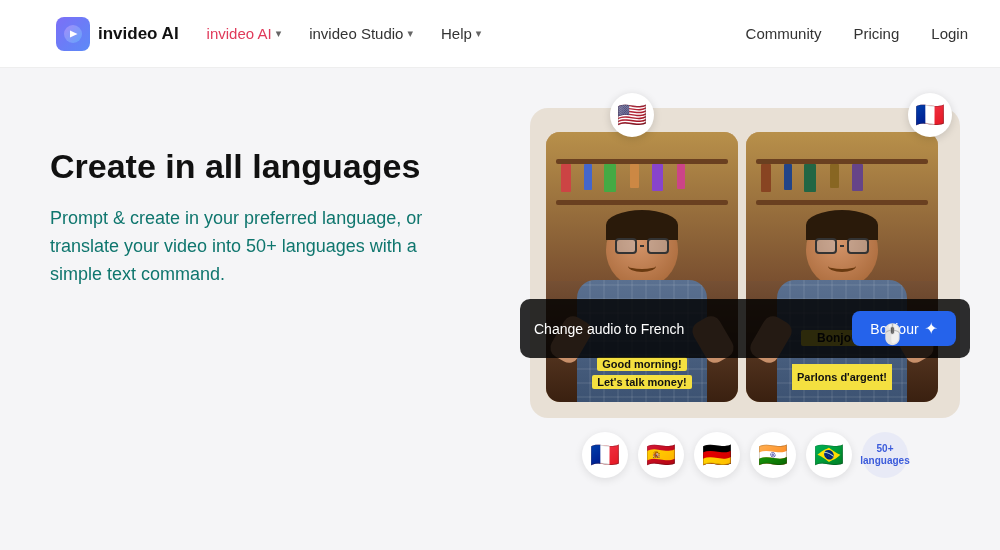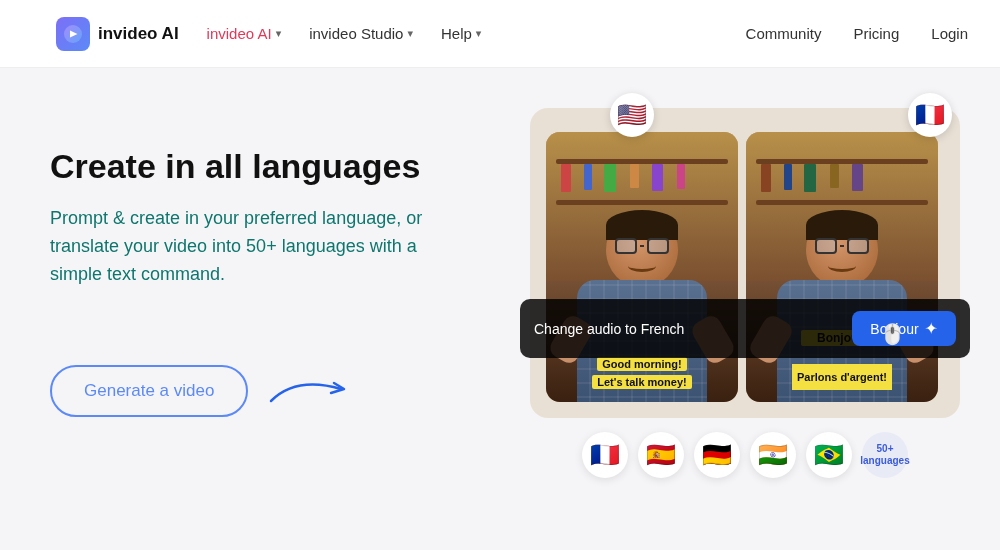--- a/index.html
+++ b/index.html
@@ -155,29 +155,20 @@
       </div>
     </div>
   </div>
 </nav>
 
 <section class="main">
 
   <div class="left-content">
     <h1 class="hero-title">Create in all languages</h1>
     <p class="hero-subtitle">Prompt &amp; create in your preferred language, or translate your video into 50+ languages with a simple text command.</p>
-    <div class="cta-container">
-      <button class="cta-button">Generate a video</button>
-      <div class="arrow-wrapper">
-        <svg class="arrow-svg" viewBox="0 0 90 40" fill="none" xmlns="http://www.w3.org/2000/svg">
-          <path d="M5 30 Q 30 5, 75 18" stroke="#2563eb" stroke-width="2.5" fill="none" stroke-linecap="round"></path>
-          <path d="M68 12 L78 18 L65 22" stroke="#2563eb" stroke-width="2.5" fill="none" stroke-linecap="round" stroke-linejoin="round"></path>
-        </svg>
-      </div>
-    </div>
   </div>
 
   <div class="demo-outer">
     <div class="cards-wrapper">
 
       <div class="flag-badge us">🇺🇸</div>
       <div class="flag-badge fr-top" style="left:auto; right:8px;">🇫🇷</div>
 
       <div class="single-card">
 

